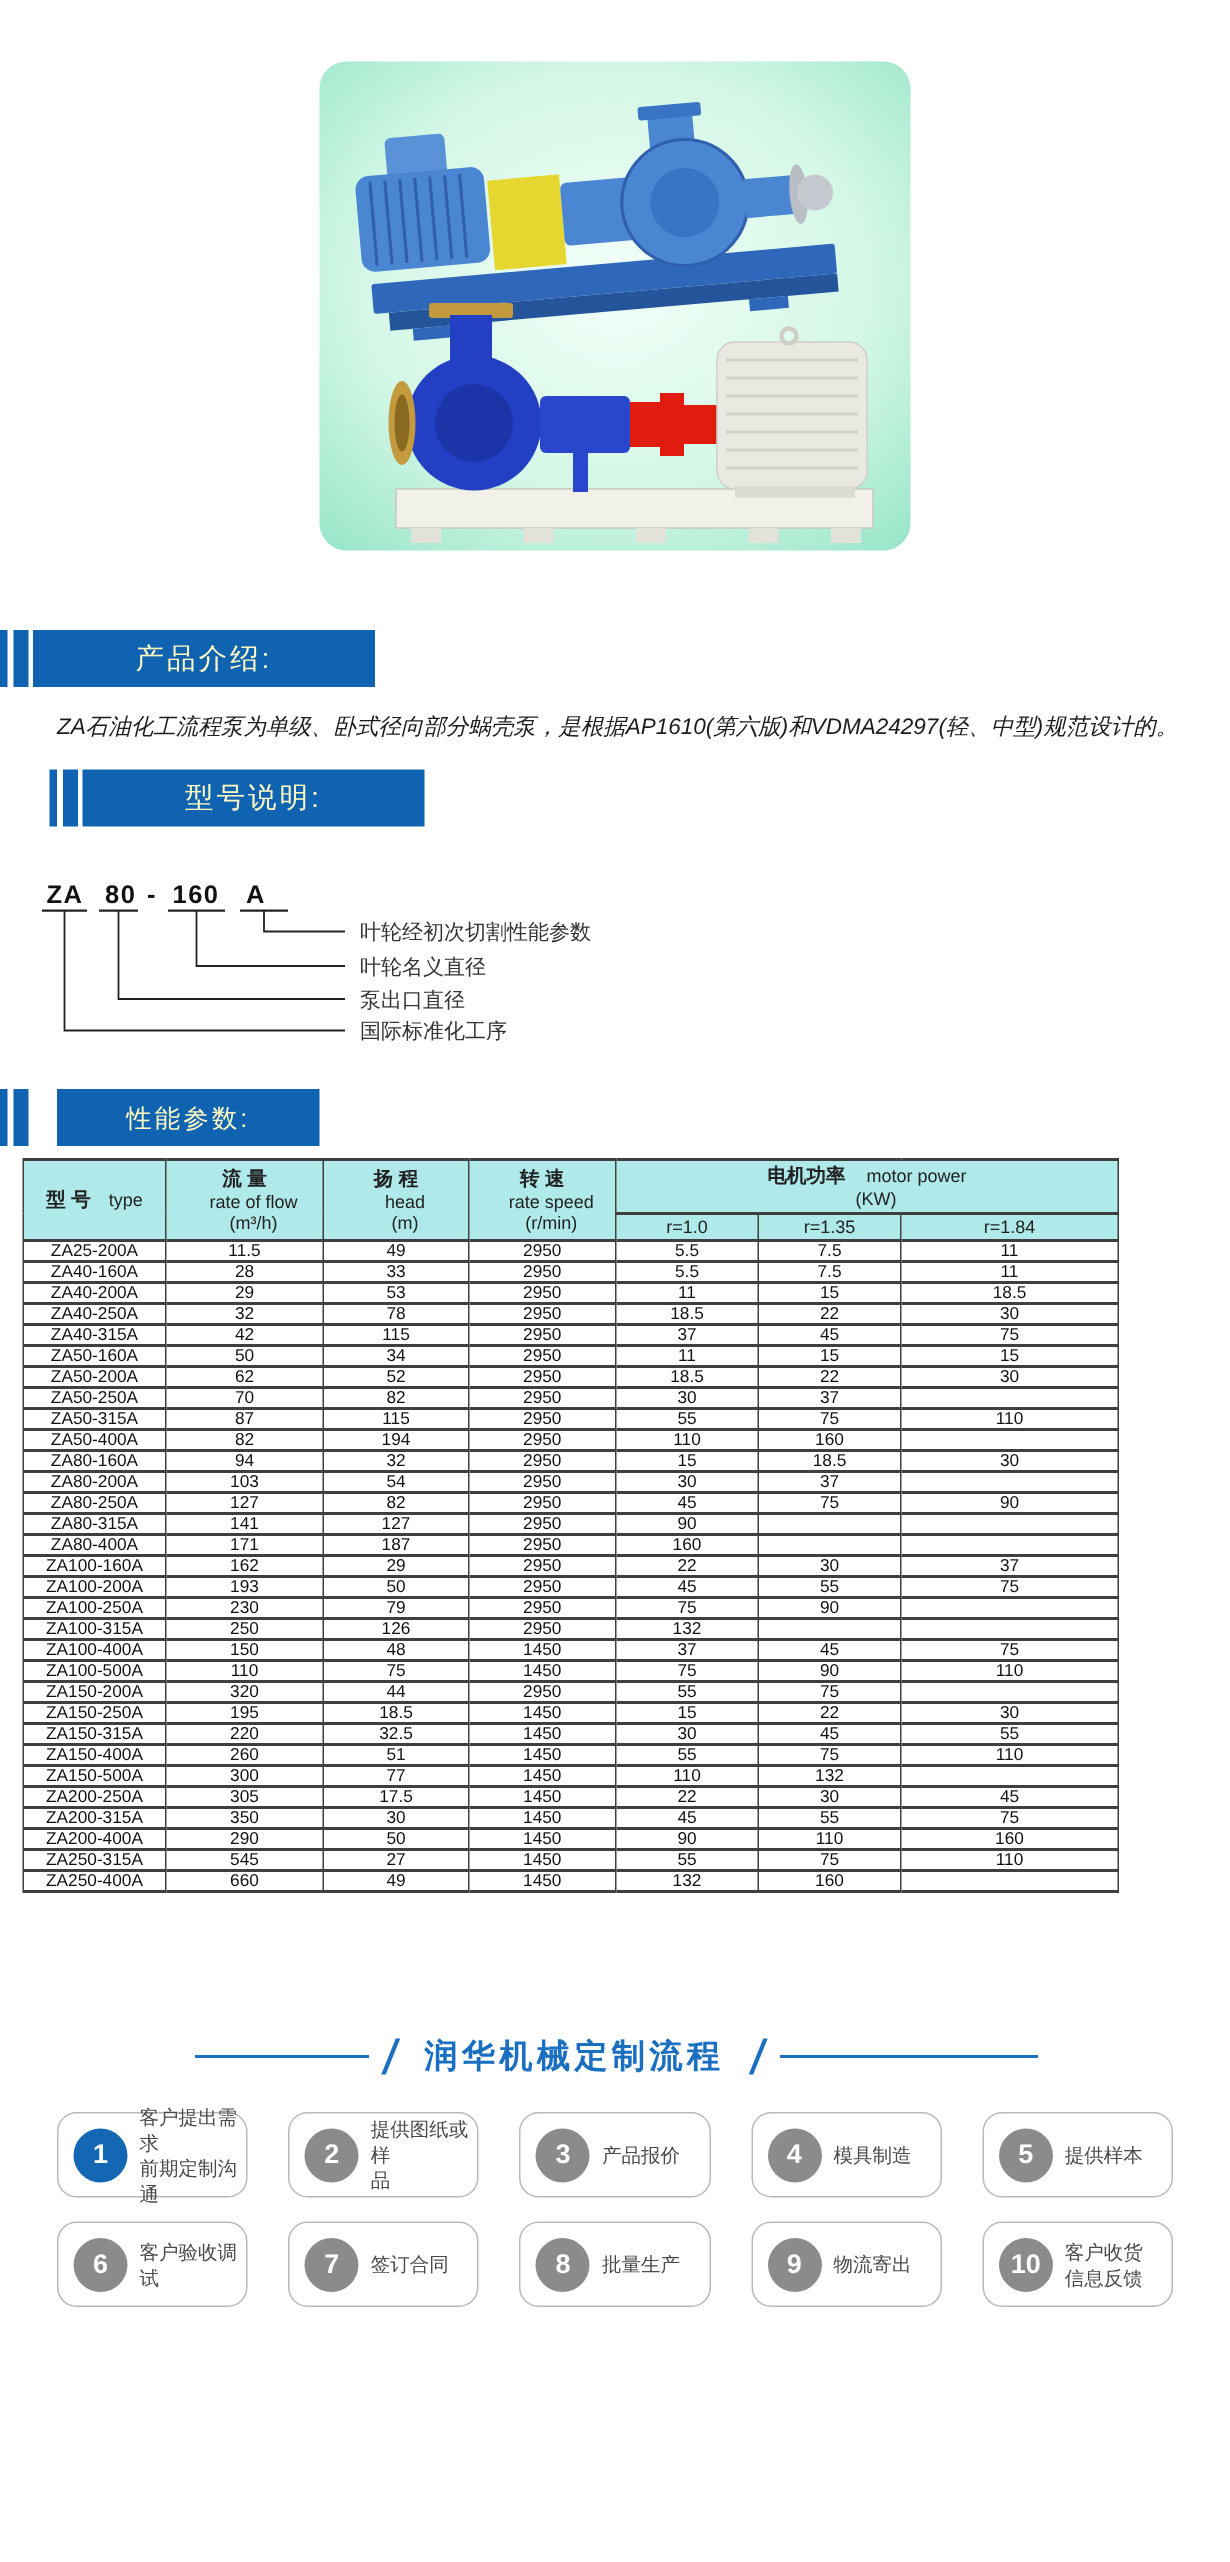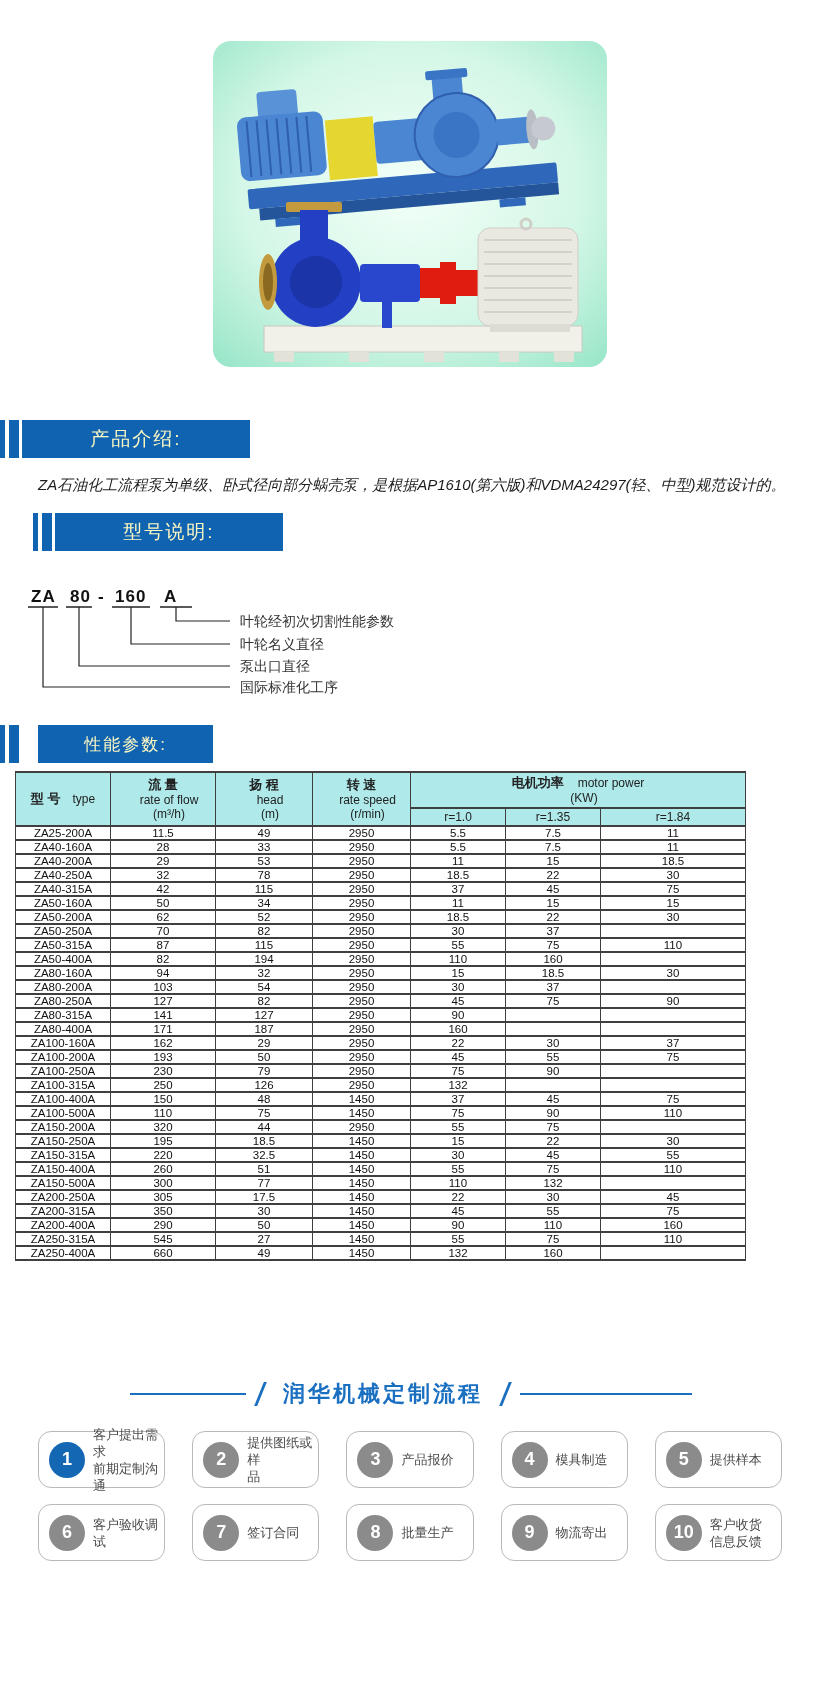--- a/index.html
+++ b/index.html
@@ -37,21 +37,21 @@
   table.perf th, table.perf td { border:solid var(--table-border,#3f3f3f); border-width:2px 1px; text-align:center; vertical-align:middle; }
   table.perf thead th { background:var(--table-header-bg,#afe9ea); font-size:13px; font-weight:bold; padding:1px 0; line-height:1.2; }
   table.perf thead tr.r1 th { height:36px; }
   table.perf thead tr.r2 th { height:17px; }
   table.perf thead .en { font-weight:normal; font-size:12px;margin-left:12px; }
   table.perf thead .pgap { margin-left:14px; }
   table.perf thead th.rcell { font-weight:normal; font-size:12px; }
   table.perf td { font-size:11.5px; height:13.6px; padding:0; color:#111; }
 
   
-  .flow-sec { margin-top:118px; }
+  .flow-sec { margin-top:94px; }
   .flow-head { display:flex; align-items:center; margin:0 128px 0 130px; }
   .fline { height:0; border-top:2px solid var(--flow-blue,#1a6fc0); }
   .fline.left { flex:0 0 116px; }
   .fline.right { flex:1; }
   .fslash { width:3px; height:24px; background:var(--flow-blue,#1a6fc0); transform:skewX(-22deg); margin:0 13px; flex:none; }
   .flow-title { color:var(--flow-blue,#1a6fc0); font-size:22px; font-weight:bold; letter-spacing:3px; margin:0 8px; white-space:nowrap; }
   .steps { display:grid; grid-template-columns:repeat(5,1fr); gap:16px 27px; padding:0 38px; margin-top:22px; }
   .step-card { height:57px; border:1px solid #b9b9b9; border-radius:13px; background:#fff; display:flex; align-items:center; }
   .step-circle { width:36px; height:36px; border-radius:50%; background:var(--step-gray,#8b8b8b); color:#fff;
                  display:flex; align-items:center; justify-content:center; margin:0 8px 0 10px; flex:none;

